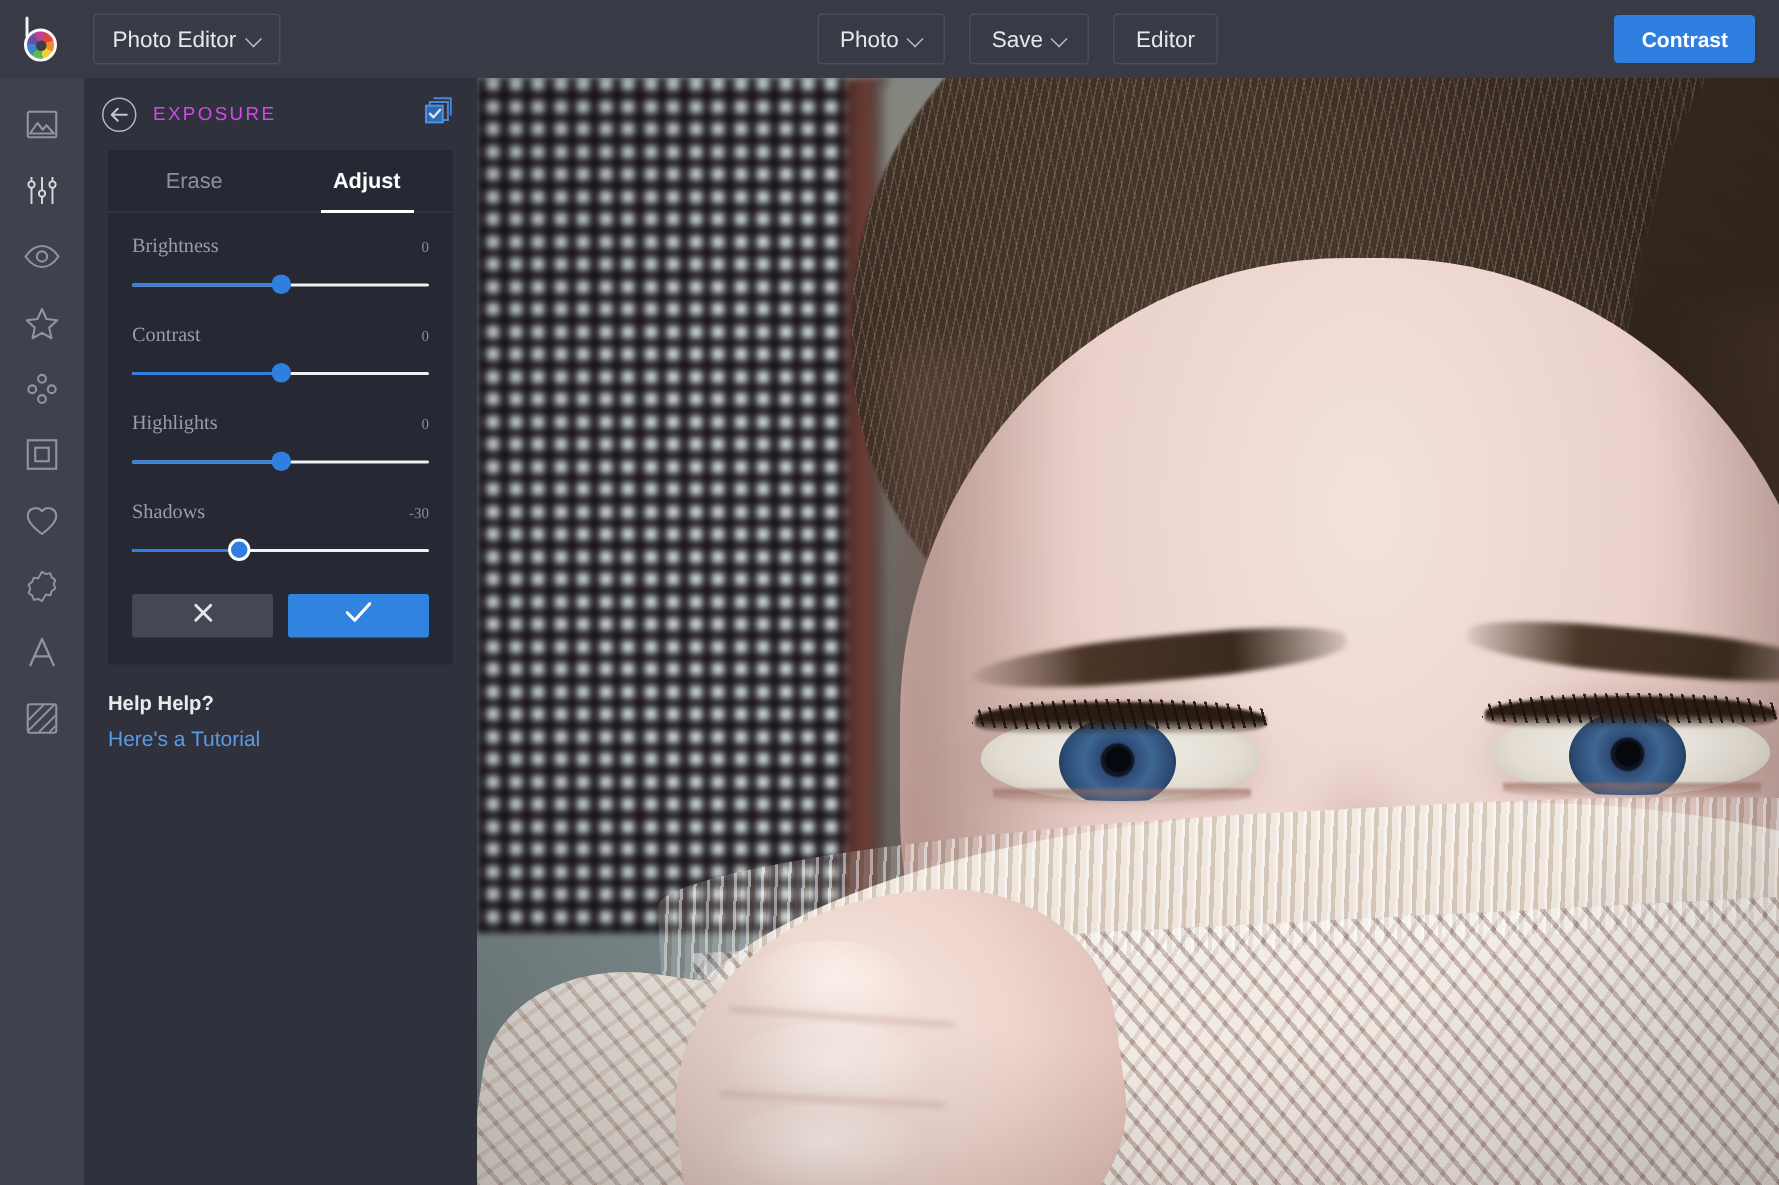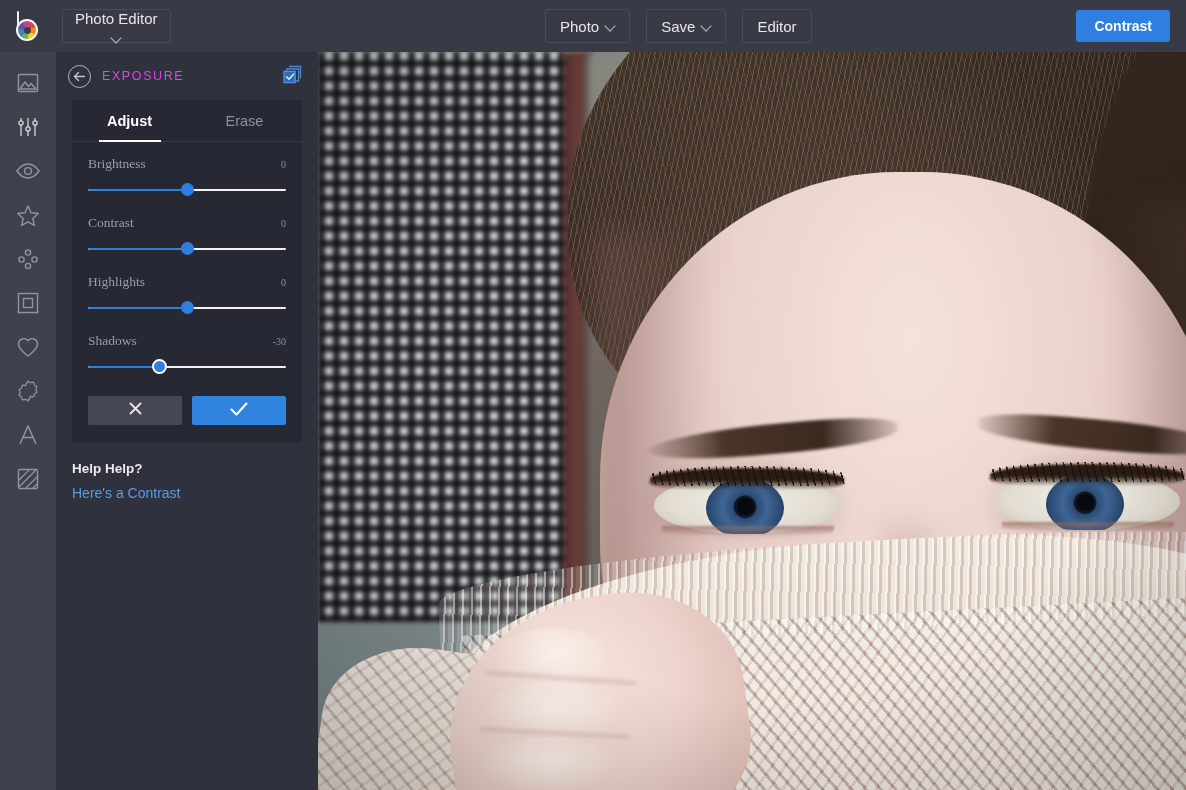--- a/index.html
+++ b/index.html
@@ -54,21 +54,21 @@
     border-radius: 50%; background: #3b3d47;
   }
 
   .app-switch {
     margin-left: 6px;
     height: 34px; padding: 0 12px;
     display: flex; align-items: center; gap: 7px;
     border: 1px solid #4a4d58;
     border-radius: 3px;
     color: #e6e7ea; font-size: 15px;
-    cursor: pointer; background: transparent; flex-direction: column;
+    cursor: pointer; background: transparent;
   }
   .chev { display: inline-block; width: 9px; height: 9px; position: relative; }
   .chev::before {
     content: ""; position: absolute; left: 0; top: 0;
     width: 7px; height: 7px;
     border-right: 1.6px solid #b9bcc4;
     border-bottom: 1.6px solid #b9bcc4;
     transform: rotate(45deg);
   }
 
@@ -613,25 +613,25 @@
             <rect x="1" y="6.4" width="11.2" height="11.2" fill="#2f6bb5" stroke="#4f92e2" stroke-width="1.3"></rect>
             <path d="M3.6 11.8l2.4 2.4 4.4-5" fill="none" stroke="#d8e6f7" stroke-width="1.6" stroke-linecap="round" stroke-linejoin="round"></path>
           </svg>
         </span>
       </div>
     </div>
 
     <div class="tool-card">
 
       <div class="tabs">
+        <div class="tab">
+          <span>Erase</span>
+        </div>
         <div class="tab active">
           <span>Adjust</span>
-        </div>
-        <div class="tab">
-          <span>Erase</span>
         </div>
       </div>
 
       <div class="sliders">
 
         <div class="slider-row">
           <div class="slider-top">
             <span class="slider-label">Brightness</span>
             <span class="slider-value">0</span>
           </div>
@@ -693,21 +693,21 @@
             <svg width="20" height="16" viewBox="0 0 20 16">
                 <path d="M2.5 8.5l5 5L17.5 2.5" fill="none" stroke="#ffffff" stroke-width="2.1" stroke-linecap="round" stroke-linejoin="round"></path>
               </svg>
           </span>
         </div>
       </div>
     </div>
 
     <div class="help">
       <div class="help-title">Help Help?</div>
-      <a class="help-link">Here's a Contrast</a>
+      <a class="help-link">Here's a Tutorial</a>
     </div>
   </div>
 
   <div class="canvas">
     <div class="photo">
       <div class="bg-wall"></div>
       <div class="bg-gingham"></div>
       <div class="bg-frame"></div>
       <div class="bg-right"></div>
 

